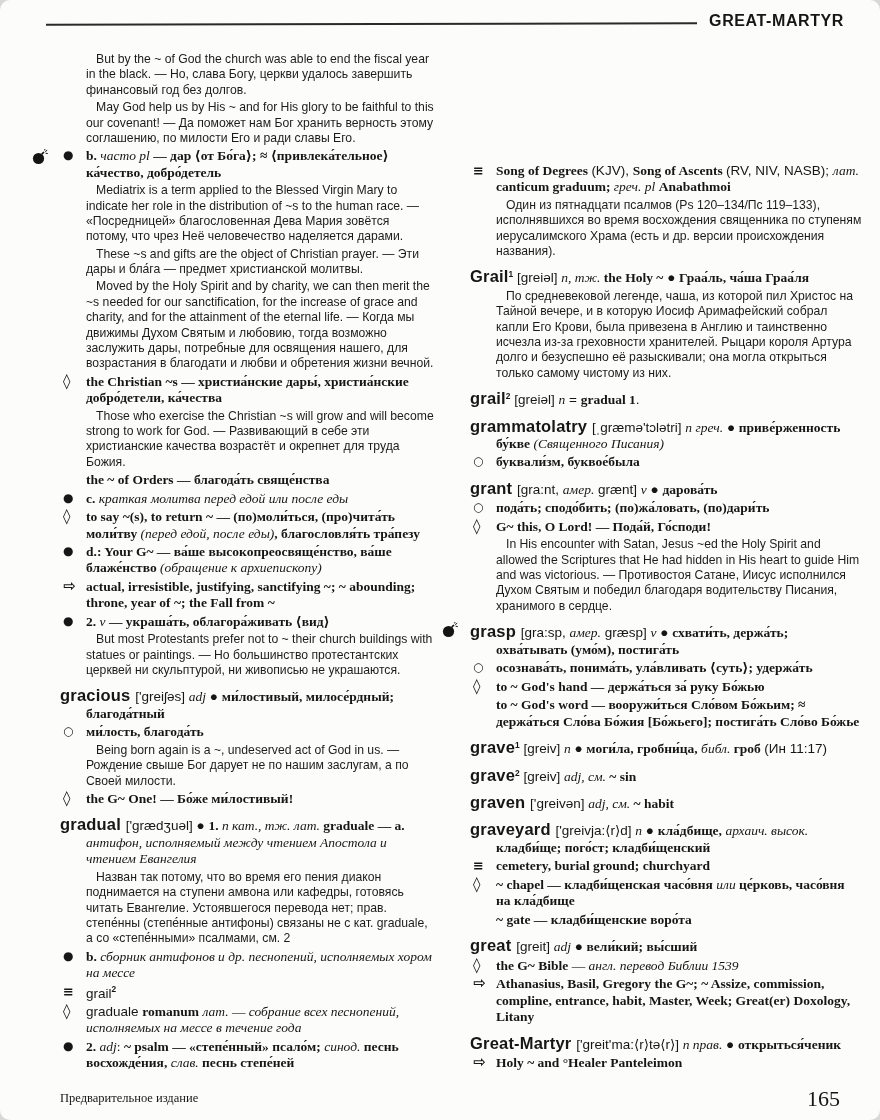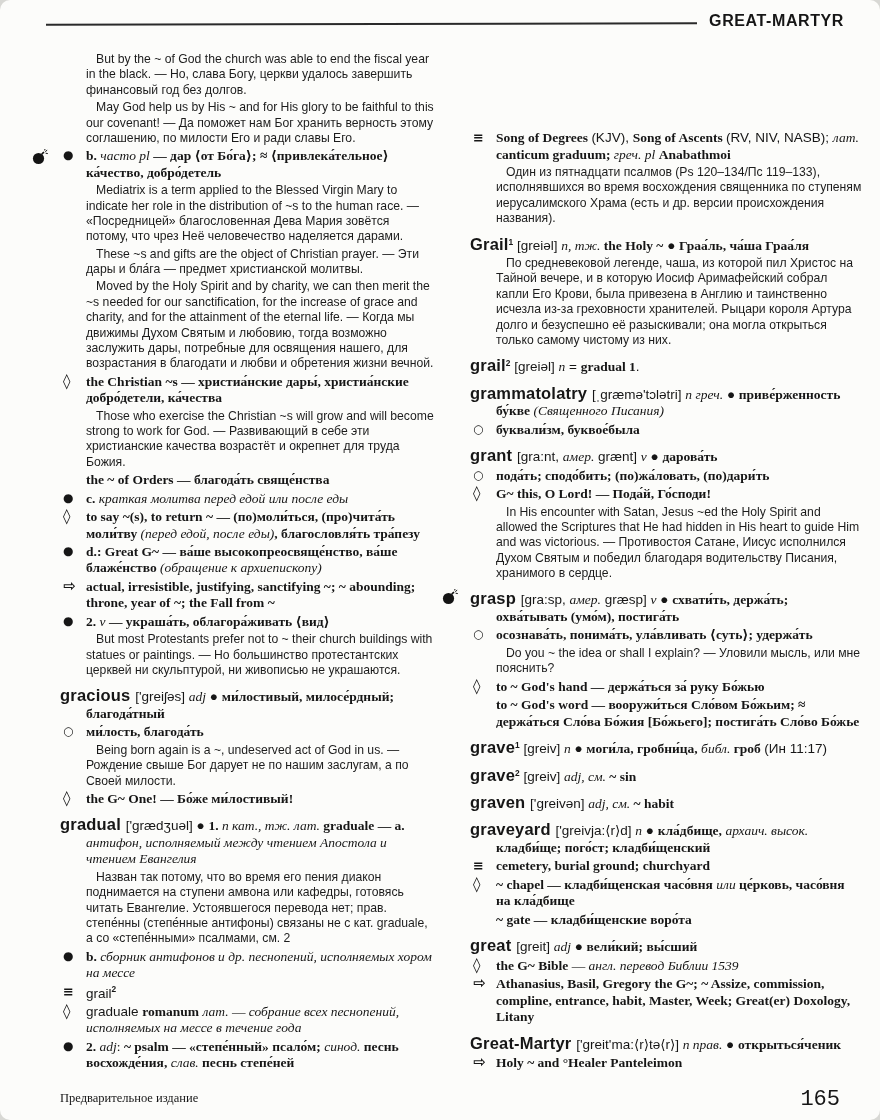--- a/index.html
+++ b/index.html
@@ -41,21 +41,21 @@
   .seg-n{font-family:"Liberation Sans","DejaVu Sans",sans-serif;}
   .seg-i{font-family:"Liberation Serif","DejaVu Serif",serif; font-style:italic;}
   .seg-r{font-family:"Liberation Serif","DejaVu Serif",serif;}
   .seg-rb{font-family:"Liberation Serif","DejaVu Serif",serif; font-weight:bold;}
   .seg-sup{font-family:"Liberation Sans","DejaVu Sans",sans-serif; font-weight:bold;
            vertical-align:super; font-size:0.62em;}
   .seg-warn{font-family:"DejaVu Sans",sans-serif; font-size:12px;}
   .footer-note{position:absolute; left:60px; bottom:14px; font-size:12.5px;
                font-family:"Liberation Serif","DejaVu Serif",serif;text-align:right;}
   .footer-page{position:absolute; right:40px; bottom:8px; font-size:22px;
-               font-family:Liberation Mono, monospace;}
+               font-family:Liberation Serif, serif;}
 </style>
 </head>
 <body>
 
 <div class="page">
   <div class="header">
     <div class="header-rule"></div>
     <div class="header-title">GREAT-MARTYR</div>
   </div>
   <div class="columns">
@@ -72,21 +72,21 @@
               </g>
             </svg></span><span class="marker mk-bullet">●</span><span class="seg-b">b. </span><span class="seg-i">часто pl</span><span class="seg-rb"> — дар ⟨от Бо́га⟩; ≈ ⟨привлека́тельное⟩ ка́чество, добро́детель</span></div>
         <div class="block t-ex"><span class="seg-n">Mediatrix is a term applied to the Blessed Virgin Mary to indicate her role in the distribution of ~s to the human race. — «Посредницей» благословенная Дева Мария зовётся потому, что чрез Неё человечество наделяется дарами.</span></div>
         <div class="block t-ex"><span class="seg-n">These ~s and gifts are the object of Christian prayer. — Эти дары и бла́га — предмет христианской молитвы.</span></div>
         <div class="block t-ex"><span class="seg-n">Moved by the Holy Spirit and by charity, we can then merit the ~s needed for our sanctification, for the increase of grace and charity, and for the attainment of the eternal life. — Когда мы движимы Духом Святым и любовию, тогда возможно заслужить дары, потребные для освящения нашего, для возрастания в благодати и любви и обретения жизни вечной.</span></div>
         <div class="block t-idiom"><span class="marker mk-diamond">◊</span><span class="seg-b">the Christian ~s</span><span class="seg-rb"> — христиа́нские дары́, христиа́нские добро́детели, ка́чества</span></div>
         <div class="block t-ex"><span class="seg-n">Those who exercise the Christian ~s will grow and will become strong to work for God. — Развивающий в себе эти христианские качества возрастёт и окрепнет для труда Божия.</span></div>
         <div class="block t-sub"><span class="seg-b">the ~ of Orders</span><span class="seg-rb"> — благода́ть свяще́нства</span></div>
         <div class="block t-sense"><span class="marker mk-bullet">●</span><span class="seg-b">c. </span><span class="seg-i">краткая молитва перед едой или после еды</span></div>
         <div class="block t-idiom"><span class="marker mk-diamond">◊</span><span class="seg-b">to say ~(s), to return ~</span><span class="seg-rb"> — (по)моли́ться, (про)чита́ть моли́тву </span><span class="seg-i">(перед едой, после еды)</span><span class="seg-rb">, благословля́ть тра́пезу</span></div>
-        <div class="block t-sense"><span class="marker mk-bullet">●</span><span class="seg-b">d.: Great G~</span><span class="seg-rb"> — ва́ше высокопреосвяще́нство, ва́ше блаже́нство </span><span class="seg-i">(обращение к архиепископу)</span></div>
+        <div class="block t-sense"><span class="marker mk-bullet">●</span><span class="seg-b">d.: Your G~</span><span class="seg-rb"> — ва́ше высокопреосвяще́нство, ва́ше блаже́нство </span><span class="seg-i">(обращение к архиепископу)</span></div>
         <div class="block t-xref"><span class="marker mk-arrow">⇨</span><span class="seg-b">actual, irresistible, justifying, sanctifying ~; ~ abounding; throne, year of ~; the Fall from ~</span></div>
         <div class="block t-sense"><span class="marker mk-bullet">●</span><span class="seg-b">2. </span><span class="seg-i">v</span><span class="seg-rb"> — украша́ть, облагора́живать ⟨вид⟩</span></div>
         <div class="block t-ex"><span class="seg-n">But most Protestants prefer not to ~ their church buildings with statues or paintings. — Но большинство протестантских церквей ни скульптурой, ни живописью не украшаются.</span></div>
         <div class="block t-entry"><span class="seg-h">gracious </span><span class="seg-n">['greiʃəs] </span><span class="seg-i">adj</span><span class="seg-n"> ● </span><span class="seg-rb">ми́лостивый, милосе́рдный; благода́тный</span></div>
         <div class="block t-sense"><span class="marker mk-circle">○</span><span class="seg-rb">ми́лость, благода́ть</span></div>
         <div class="block t-ex"><span class="seg-n">Being born again is a ~, undeserved act of God in us. — Рождение свыше Бог дарует не по нашим заслугам, а по Своей милости.</span></div>
         <div class="block t-idiom"><span class="marker mk-diamond">◊</span><span class="seg-b">the G~ One!</span><span class="seg-rb"> — Бо́же ми́лостивый!</span></div>
         <div class="block t-entry"><span class="seg-h">gradual </span><span class="seg-n">['grædʒuəl] ● </span><span class="seg-b">1. </span><span class="seg-i">n кат., тж. лат. </span><span class="seg-b">graduale — a. </span><span class="seg-i">антифон, исполняемый между чтением Апостола и чтением Евангелия</span></div>
         <div class="block t-ex"><span class="seg-n">Назван так потому, что во время его пения диакон поднимается на ступени амвона или кафедры, готовясь читать Евангелие. Устоявшегося перевода нет; прав. степе́нны (степе́нные антифоны) связаны не с кат. graduale, а со «степе́нными» псалмами, см. 2</span></div>
         <div class="block t-sense"><span class="marker mk-bullet">●</span><span class="seg-b">b. </span><span class="seg-i">сборник антифонов и др. песнопений, исполняемых хором на мессе</span></div>
@@ -109,21 +109,20 @@
         <div class="block t-entry"><span class="bomb"><svg width="17" height="16" viewBox="0 0 17 16">
               <circle cx="6.5" cy="9.5" r="5.6" fill="#141414"></circle>
               <path d="M9.8 5.2 Q11 3.6 12.2 3.2" stroke="#141414" stroke-width="1.7" fill="none"></path>
               <g stroke="#141414" stroke-width="1" fill="none">
                 <path d="M13.2 2.6 l2-1.4"></path>
                 <path d="M13.6 4.2 l2.2 0.4"></path>
                 <path d="M12.6 1.4 l0.4-1.4"></path>
               </g>
             </svg></span><span class="seg-h">grasp </span><span class="seg-n">[gra:sp, </span><span class="seg-i">амер.</span><span class="seg-n"> græsp] </span><span class="seg-i">v</span><span class="seg-n"> ● </span><span class="seg-rb">схвати́ть, держа́ть; охва́тывать (умо́м), постига́ть</span></div>
         <div class="block t-sense"><span class="marker mk-circle">○</span><span class="seg-rb">осознава́ть, понима́ть, ула́вливать ⟨суть⟩; удержа́ть</span></div>
-        <div class="block t-ex"><span class="seg-n">Do you ~ the idea or shall I explain? — Уловили мысль, или мне пояснить?</span></div>
         <div class="block t-idiom"><span class="marker mk-diamond">◊</span><span class="seg-b">to ~ God's hand</span><span class="seg-rb"> — держа́ться за́ руку Бо́жью</span></div>
         <div class="block t-sub"><span class="seg-b">to ~ God's word</span><span class="seg-rb"> — вооружи́ться Сло́вом Бо́жьим; ≈ держа́ться Сло́ва Бо́жия [Бо́жьего]; постига́ть Сло́во Бо́жье</span></div>
         <div class="block t-entry"><span class="seg-h">grave</span><span class="seg-sup">1</span><span class="seg-n"> [greiv] </span><span class="seg-i">n</span><span class="seg-n"> ● </span><span class="seg-rb">моги́ла, гробни́ца, </span><span class="seg-i">библ.</span><span class="seg-rb"> гроб </span><span class="seg-n">(Ин 11:17)</span></div>
         <div class="block t-entry"><span class="seg-h">grave</span><span class="seg-sup">2</span><span class="seg-n"> [greiv] </span><span class="seg-i">adj, см. </span><span class="seg-b">~ sin</span></div>
         <div class="block t-entry"><span class="seg-h">graven </span><span class="seg-n">['greivən] </span><span class="seg-i">adj, см. </span><span class="seg-b">~ habit</span></div>
         <div class="block t-entry"><span class="seg-h">graveyard </span><span class="seg-n">['greivja:⟨r⟩d] </span><span class="seg-i">n</span><span class="seg-n"> ● </span><span class="seg-rb">кла́дбище, </span><span class="seg-i">архаич. высок.</span><span class="seg-rb"> кладби́ще; пого́ст; кладби́щенский</span></div>
         <div class="block t-syn"><span class="marker mk-equiv">≡</span><span class="seg-b">cemetery, burial ground; churchyard</span></div>
         <div class="block t-idiom"><span class="marker mk-diamond">◊</span><span class="seg-b">~ chapel</span><span class="seg-rb"> — кладби́щенская часо́вня </span><span class="seg-i">или</span><span class="seg-rb"> це́рковь, часо́вня на кла́дбище</span></div>
         <div class="block t-sub"><span class="seg-b">~ gate</span><span class="seg-rb"> — кладби́щенские воро́та</span></div>
         <div class="block t-entry"><span class="seg-h">great </span><span class="seg-n">[greit] </span><span class="seg-i">adj</span><span class="seg-n"> ● </span><span class="seg-rb">вели́кий; вы́сший</span></div>

